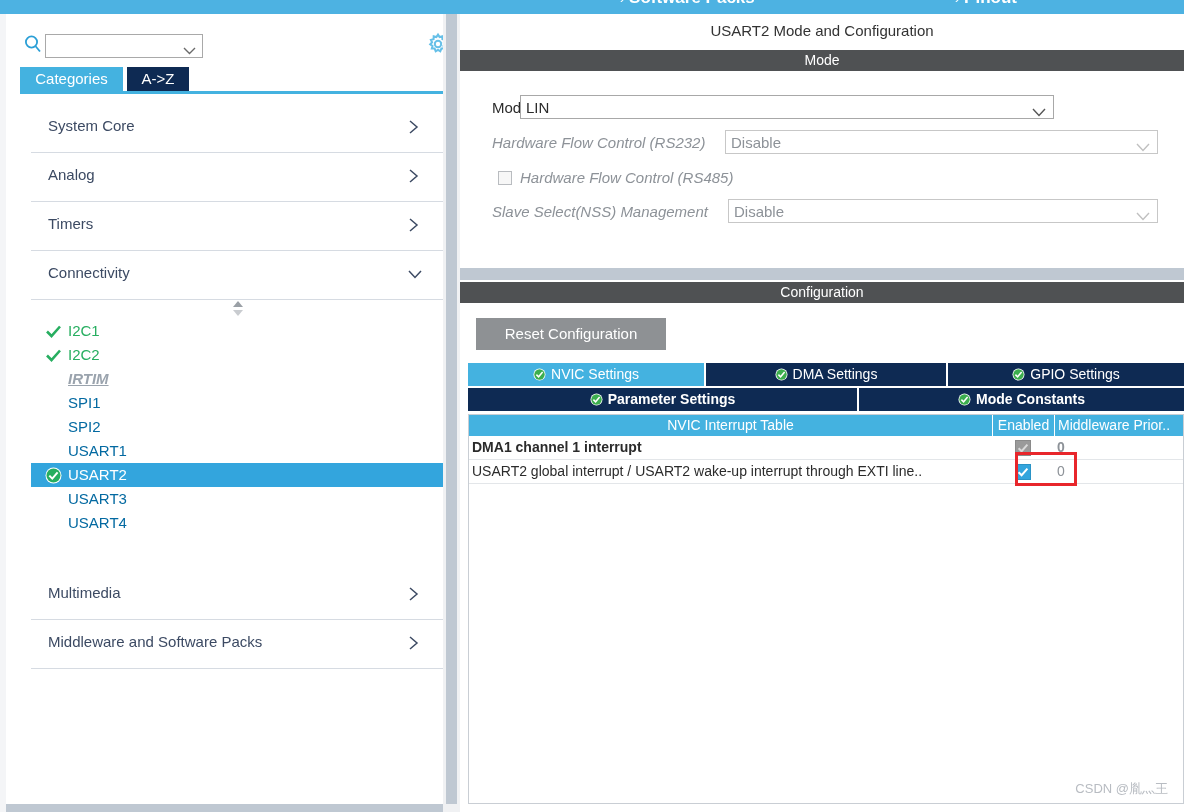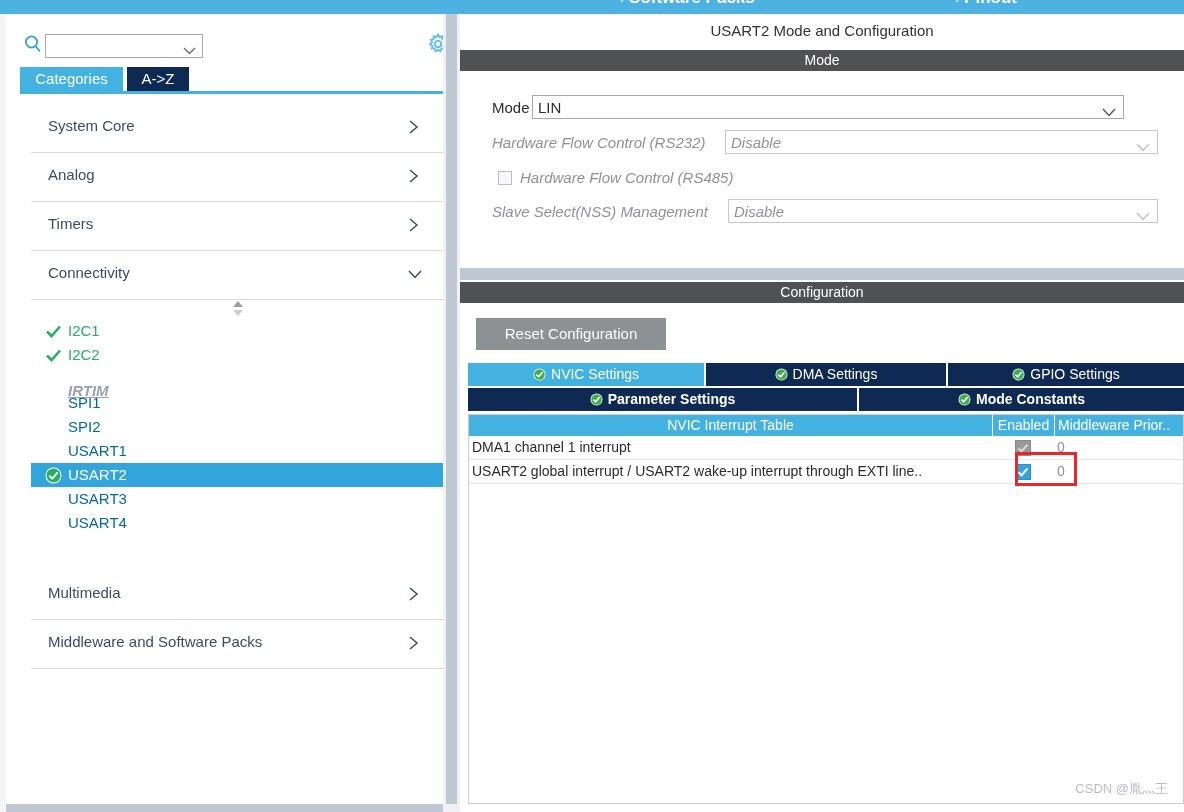--- a/index.html
+++ b/index.html
@@ -143,21 +143,20 @@
     font-size: 15px;
     color: #0369a1;
     white-space: nowrap;
   }
   .p-row.ok .p-label { color: #27ae60; }
   .p-row.disabled .p-label {
     color: #9aa3ad;
     font-style: italic;
     font-weight: bold;
     text-decoration: underline;
-    margin-top: 12px;
   }
   .p-row.selected {
     background: #33a5dd;
   }
   .p-row.selected .p-label { color: #ffffff; }
   .p-row .p-mark {
     position: absolute; left: 14px; top: 4px;
     width: 17px; height: 17px;
   }
 
@@ -237,21 +236,21 @@
     height: 24px;
     border: 1px solid #a8a8a8;
     background: #ffffff;
     box-sizing: border-box;
   }
   .fcombo.dimbox { border-color: #c7c7c7; }
   .fcombo .fval {
     position: absolute; left: 5px; top: 3px;
     font-size: 15px; color: #2b2b2b;
   }
-  .fcombo.dimbox .fval { color: #8d9298; font-style: italic; }
+  .fcombo.dimbox .fval { color: #8d9298; }
   .fcombo .chev2 {
     position: absolute; right: 7px; top: 7px;
     width: 14px; height: 9px;
   }
   .fcheck {
     position: absolute;
     width: 14px; height: 14px;
     border: 1px solid #b9bcc0;
     background: #f7f7f7;
     box-sizing: border-box;
@@ -562,21 +561,21 @@
   <div class="rightpanel">
 
     <div class="mode-title">USART2 Mode and Configuration</div>
 
     <div class="section-head mode-head">Mode</div>
 
     <div class="mode-body">
 
       <div class="frow" style="top:24px;">
         <span class="flabel active" style="left:32px;">Mode</span>
-        <div class="fcombo" style="left:72px; width:592px;">
+        <div class="fcombo" style="left:60px; width:534px;">
           <span class="fval">LIN</span>
           <span class="chev2">
             <svg width="14" height="9" viewBox="0 0 14 9">
                 <polyline points="1,1 7,7.5 13,1" fill="none" stroke="#555" stroke-width="1.4"></polyline>
               </svg>
           </span>
         </div>
       </div>
 
       <div class="frow" style="top:59px;">
@@ -668,21 +667,21 @@
         </div>
       </div>
 
       <div class="ntable">
         <div class="nt-head">
           <div class="hc c0">NVIC Interrupt Table</div>
           <div class="hc c1">Enabled</div>
           <div class="hc c2">Middleware Prior..</div>
         </div>
 
-        <div class="nt-row" style="top:21px;">
+        <div class="nt-row" style="top:21px;font-weight:bold;">
           <span class="rc0">DMA1 channel 1 interrupt</span>
           <div class="rc1">
             <span class="cbx locked">
               <svg width="14" height="14" viewBox="0 0 14 14">
                   <polyline points="2.6,7.2 5.6,10.2 11.4,3.6" fill="none" stroke="#dadada" stroke-width="2"></polyline>
                 </svg>
             </span>
           </div>
           <span class="rc2">0</span>
         </div>

